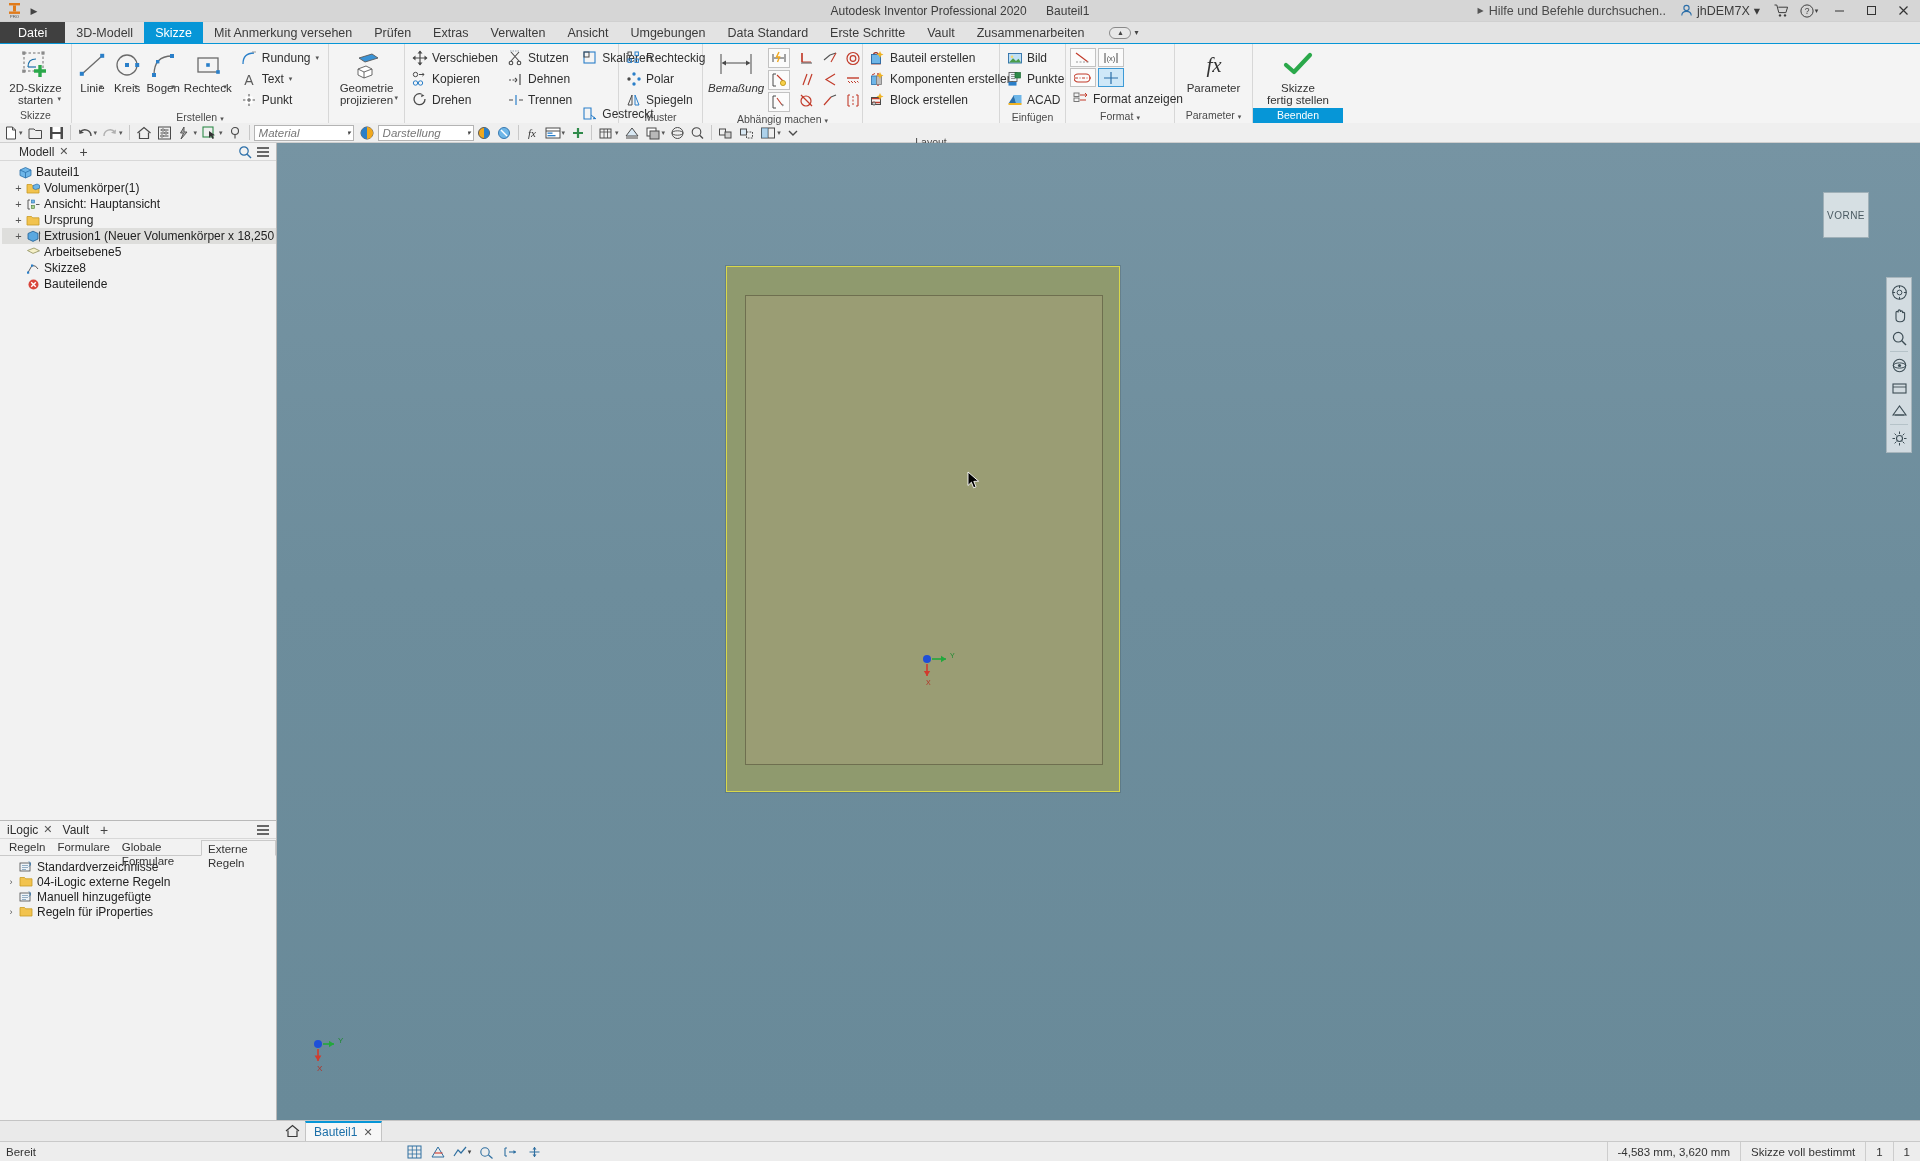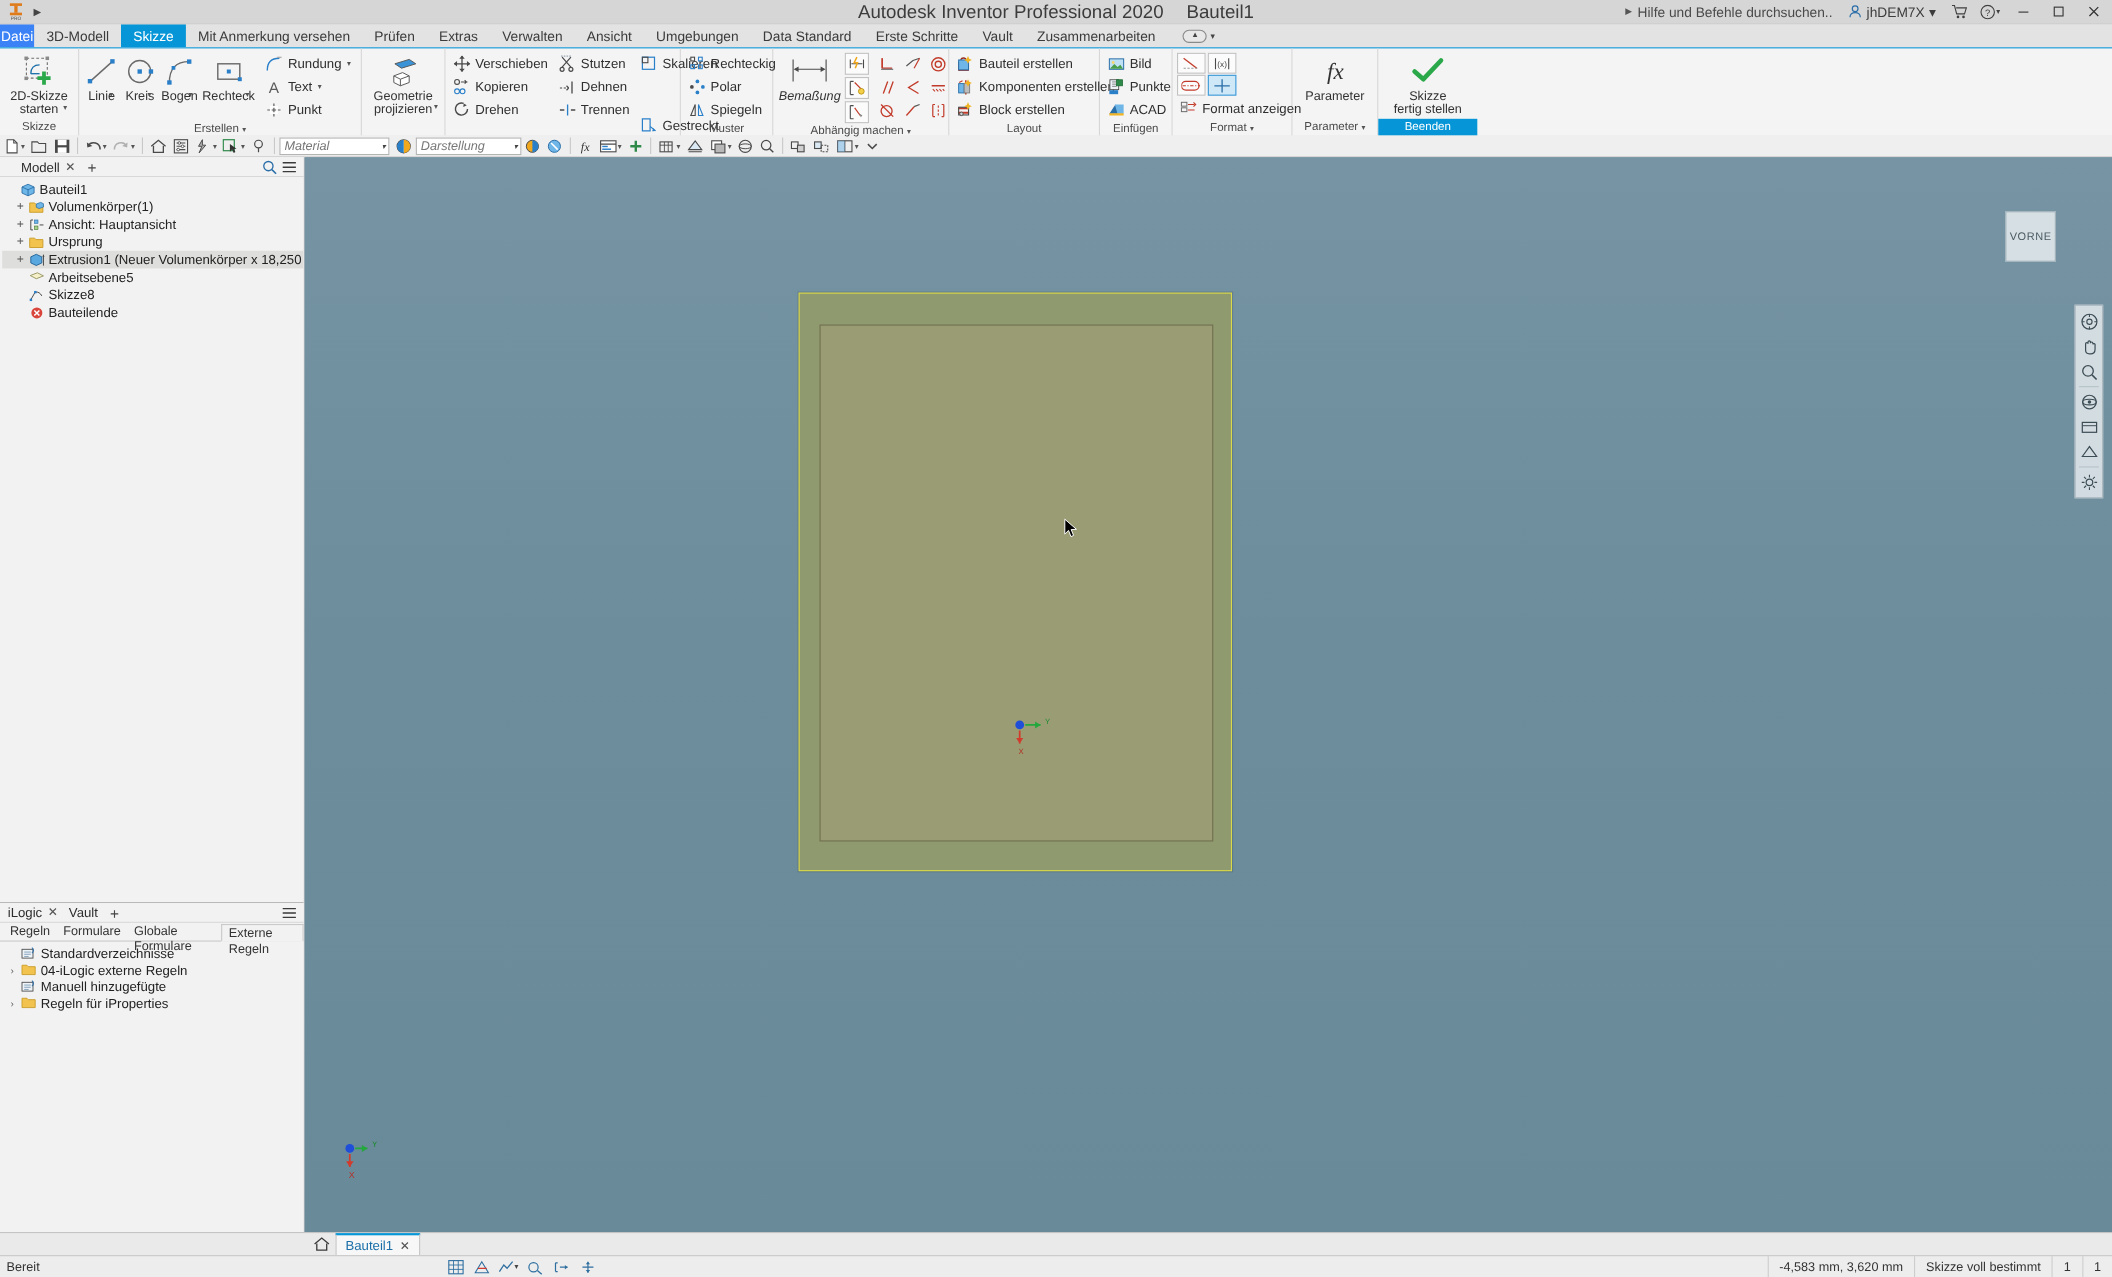--- a/index.html
+++ b/index.html
@@ -15,21 +15,21 @@
 
   
   .titlebar {
     height: 22px; background: #d6d6d6; display: flex; align-items: center;
     position: relative; flex: 0 0 22px; border-bottom: 1px solid #d0d0d0;
   }
   .qat-left { display: flex; align-items: center; padding-left: 4px; gap: 3px; }
   .qat-arrow { width: 14px; height: 14px; display: flex; align-items: center; justify-content: center; color: #444; font-size: 9px; }
   .title-center {
     position: absolute; left: 0; right: 0; text-align: center;
-    font-size: 17px; color: #3c3c3c; pointer-events: none;
+    font-size: 12px; color: #3c3c3c; pointer-events: none;
   }
   .title-center span { margin: 0 8px; }
   .title-right { margin-left: auto; display: flex; align-items: center; gap: 2px; padding-right: 2px; }
   .help-search {
     display: flex; align-items: center; gap: 5px; font-size: 12.5px; color: #4a4a4a; padding: 0 6px;
   }
   .help-search .tri { font-size: 8px; color: #555; }
   .user-chip { display: flex; align-items: center; gap: 4px; font-size: 12.5px; color: #3c3c3c; padding: 0 6px; }
   .user-ico { width: 13px; height: 13px; }
   .tb-ico { width: 26px; height: 20px; display: flex; align-items: center; justify-content: center; color: #3f3f3f; font-size: 13px; }
@@ -37,21 +37,21 @@
 
   
   .ribbon-tabs {
     height: 21px; background: #e3e3e3; display: flex; align-items: stretch;
     flex: 0 0 21px; font-size: 12.5px;
   }
   .rt {
     padding: 0 11px; display: flex; align-items: center; color: #3b3b3b;
     white-space: nowrap; cursor: default;
   }
-  .rt.file { background: #3b82f6; color: #fff; padding: 0 1px; }
+  .rt.file { background: #404040; color: #fff; padding: 0 18px; }
   .rt.active { background: #0696d7; color: #fff; }
   .rt-min { margin-left: 8px; display: flex; align-items: center; gap: 3px; padding: 0 6px; }
   .rt-min .pill {
     width: 22px; height: 12px; border: 1px solid #8a8a8a; border-radius: 6px;
     display: flex; align-items: center; justify-content: center; font-size: 7px; color: #444; background: #e8e8e8;
   }
   .rt-min .cv { font-size: 8px; color: #444; }
 
   
   .ribbon {
@@ -666,21 +666,21 @@
                 <path d="M3 5.5 h10 M3 9.5 h10" stroke="#c23b2a" stroke-width="1.6"></path>
               </svg>
           </div>
         </div>
       </div>
       <div class="panel-label" style="text-align:center;">
         <span>Abhängig machen</span><span class="dd">▾</span>
       </div>
     </div>
 
-    <div class="panel" style="width:137px;">
+    <div class="panel" style="width:137px;gap:25px;">
       <div class="panel-body" style="padding-top:4px;">
         <div class="col">
           <div class="smallbtn">
             <span class="ic">
               <svg width="16" height="16" viewBox="0 0 16 16">
                 <rect x="1.5" y="4.5" width="9" height="9" fill="#6eb6e8" stroke="#2a6ea8" stroke-width="0.9"></rect>
                 <path d="M10 1 l1.1 2.4 l2.4 1.1 l-2.4 1.1 L10 8 l-1.1 -2.4 L6.5 4.5 l2.4 -1.1 Z" fill="#f0b323"></path>
               </svg>
             </span>
             <span>Bauteil erstellen</span>

